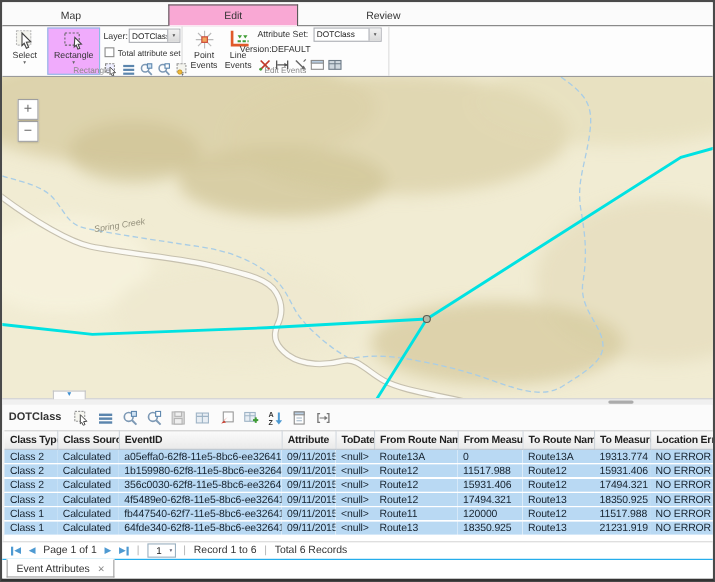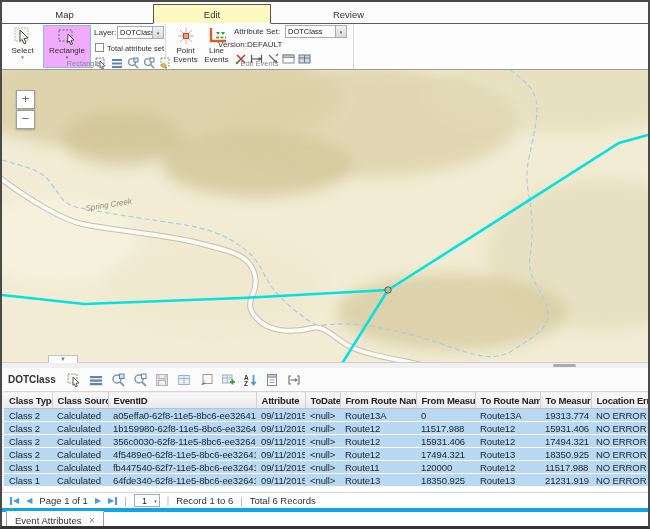--- a/index.html
+++ b/index.html
@@ -4,21 +4,21 @@
 <style>
   * { margin:0; padding:0; box-sizing:border-box; }
   body { background:#ddd; font-family:"Liberation Sans","DejaVu Sans",sans-serif; }
   .window{ width:650px; height:529px; background:#fff; border:2px solid #4a4a4a; border-bottom:3px solid #333;
            display:flex; flex-direction:column; position:relative; overflow:hidden; }
 
   
   .tabbar{ height:22px; background:#fbfbfb; display:flex; align-items:flex-end; border-bottom:1px solid #5a5a5a; flex:0 0 auto;}
   .rtab{ font-size:9.5px; color:#333; text-align:center; padding:4px 0 3px; cursor:default; }
   .rtab.t-map{ width:85px; margin-left:20px; }
-  .rtab.t-edit{ width:118px; margin-left:46px; background:#fef9c3; border:1px solid #5a5a5a; border-bottom:1px solid #fff; margin-bottom:-1px; }
+  .rtab.t-edit{ width:118px; margin-left:46px; background:#f9a8d4; border:1px solid #5a5a5a; border-bottom:1px solid #fff; margin-bottom:-1px; }
   .rtab.t-review{ width:95px; margin-left:30px; }
 
   
   .ribbon{ height:46px; background:#fdfdfd; border-bottom:1px solid #9a9a9a; position:relative; flex:0 0 auto; font-size:8px; color:#444;}
   .rgroup{ position:absolute; top:0; bottom:0; border-right:1px solid #dcdcdc; }
   .g-selection{ left:0; width:164px; }
   .g-editevents{ left:164px; width:188px; }
   .grouplabel{ position:absolute; bottom:1px; left:0; right:0; text-align:center; font-size:7.5px; color:#8a8a8a; }
   .bigbtn{ position:absolute; top:1px; height:43px; display:flex; flex-direction:column; align-items:center; justify-content:flex-start; border:1px solid transparent; }
   .bigbtn .blabel{ font-size:8px; color:#333; line-height:8px; margin-top:1px; text-align:center;}
@@ -64,21 +64,21 @@
       font-size:9.5px; color:#333; flex:0 0 auto;}
   .parrow{ color:#4e9ad2; font-size:8px; line-height:8px; cursor:pointer; }
   .pbar-l{ border-left:2px solid #4e9ad2; padding-left:1px; }
   .pbar-r{ border-right:2px solid #4e9ad2; padding-right:1px; }
   .psep{ color:#b0b0b0; }
   .pcombo{ width:26px; height:13px; border:1px solid #9ab0c0; display:flex; align-items:center; font-size:9px; color:#222; cursor:pointer;}
   .pcombo span.v{ flex:1; text-align:center; }
   .pcombo span.a{ font-size:5px; color:#667; padding-right:2px; }
 
   
-  .bottombar{ flex:1; background:#fff; border-top:4px solid #0ea5e9; display:flex; align-items:center; }
+  .bottombar{ flex:1; background:#fff; border-top:1px solid #0ea5e9; display:flex; align-items:flex-start; }
   .btab{ margin-left:4px; padding:2px 8px 0 8px; background:#fff; border:1px solid #9f9f9f; border-top:1px solid #fff; margin-top:-1px;
       font-size:9.5px; color:#333; display:flex; align-items:center; gap:7px; height:17px; cursor:pointer;}
   .btab .x{ color:#8a8a8a; font-size:8px; cursor:pointer; }
 </style>
 </head>
 <body>
 
 <div class="window">
 
   <div class="tabbar">

